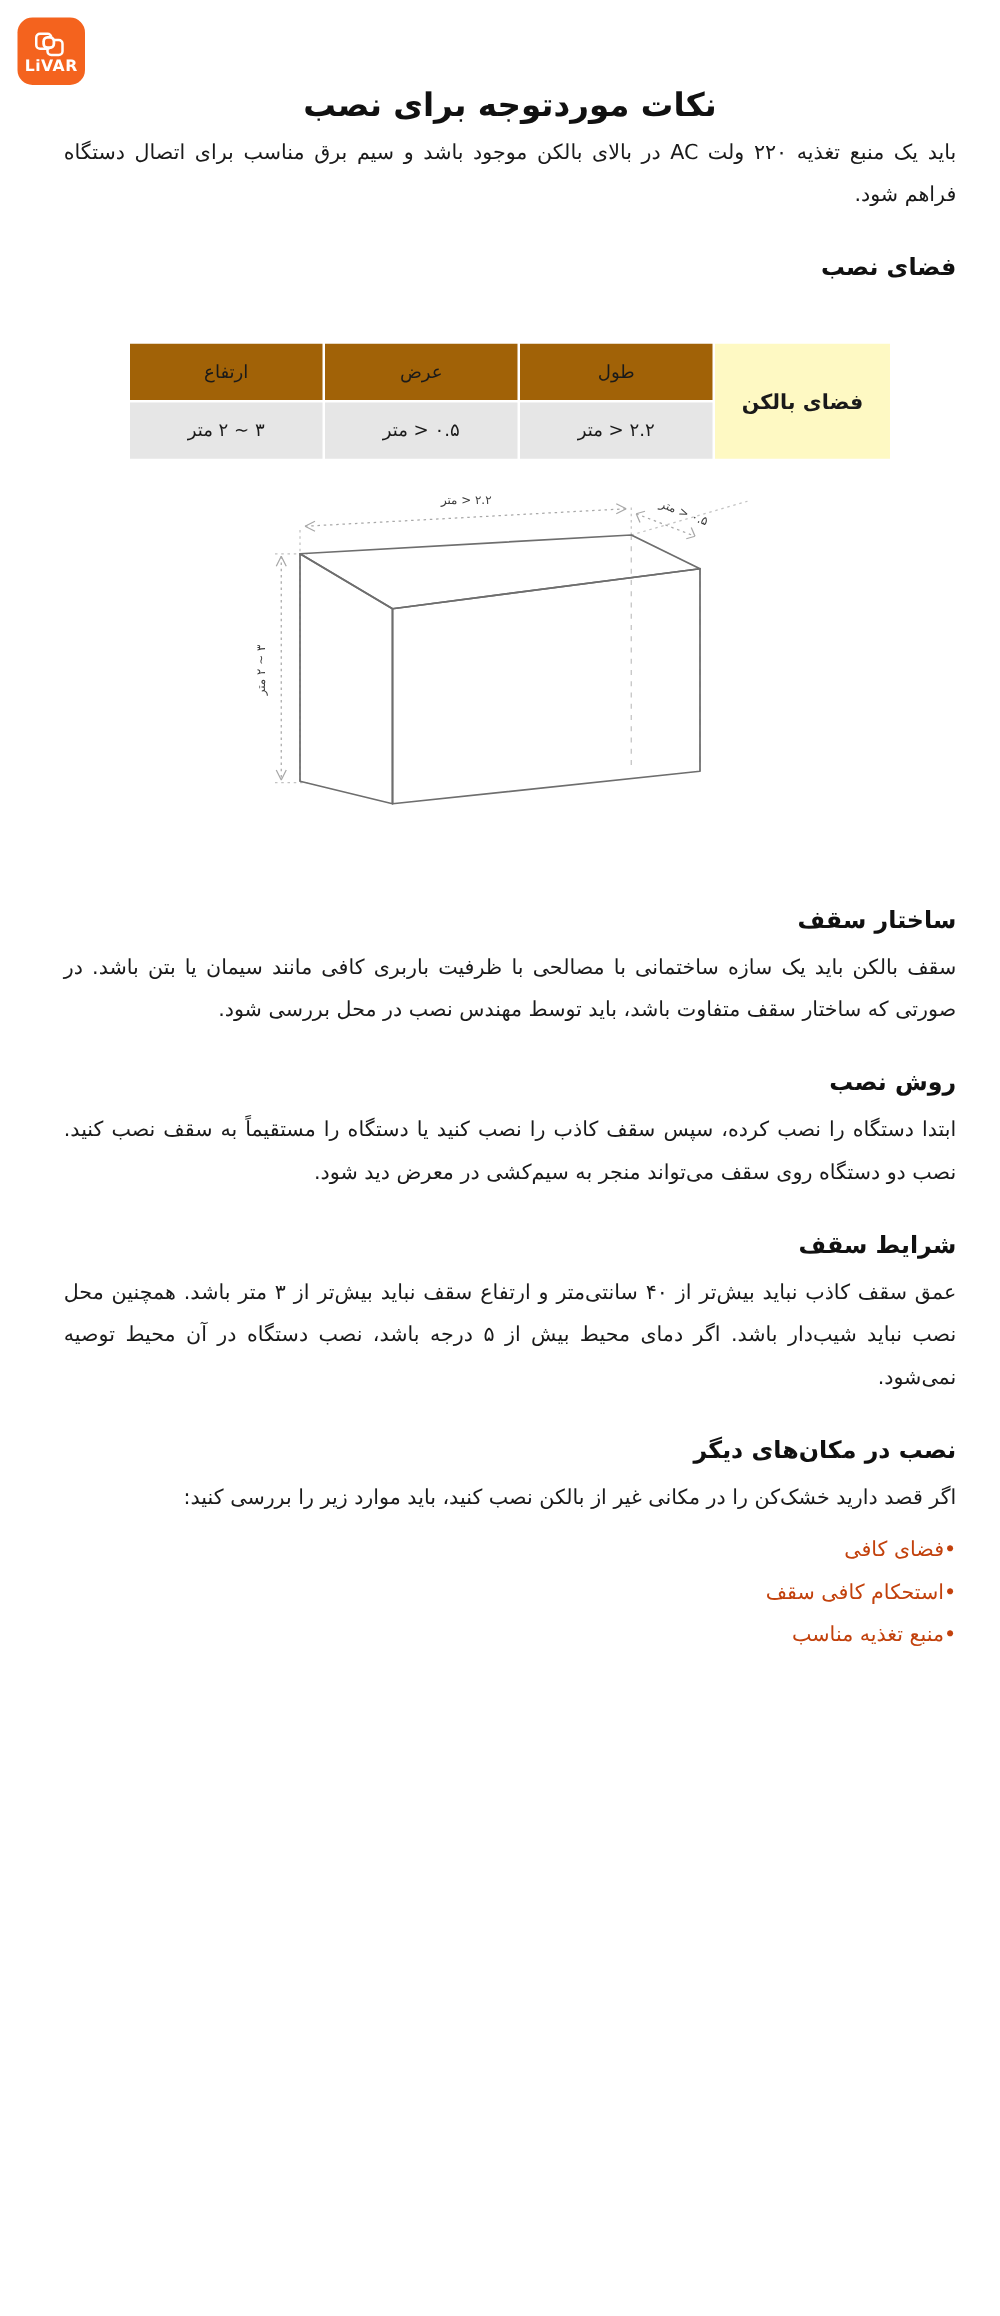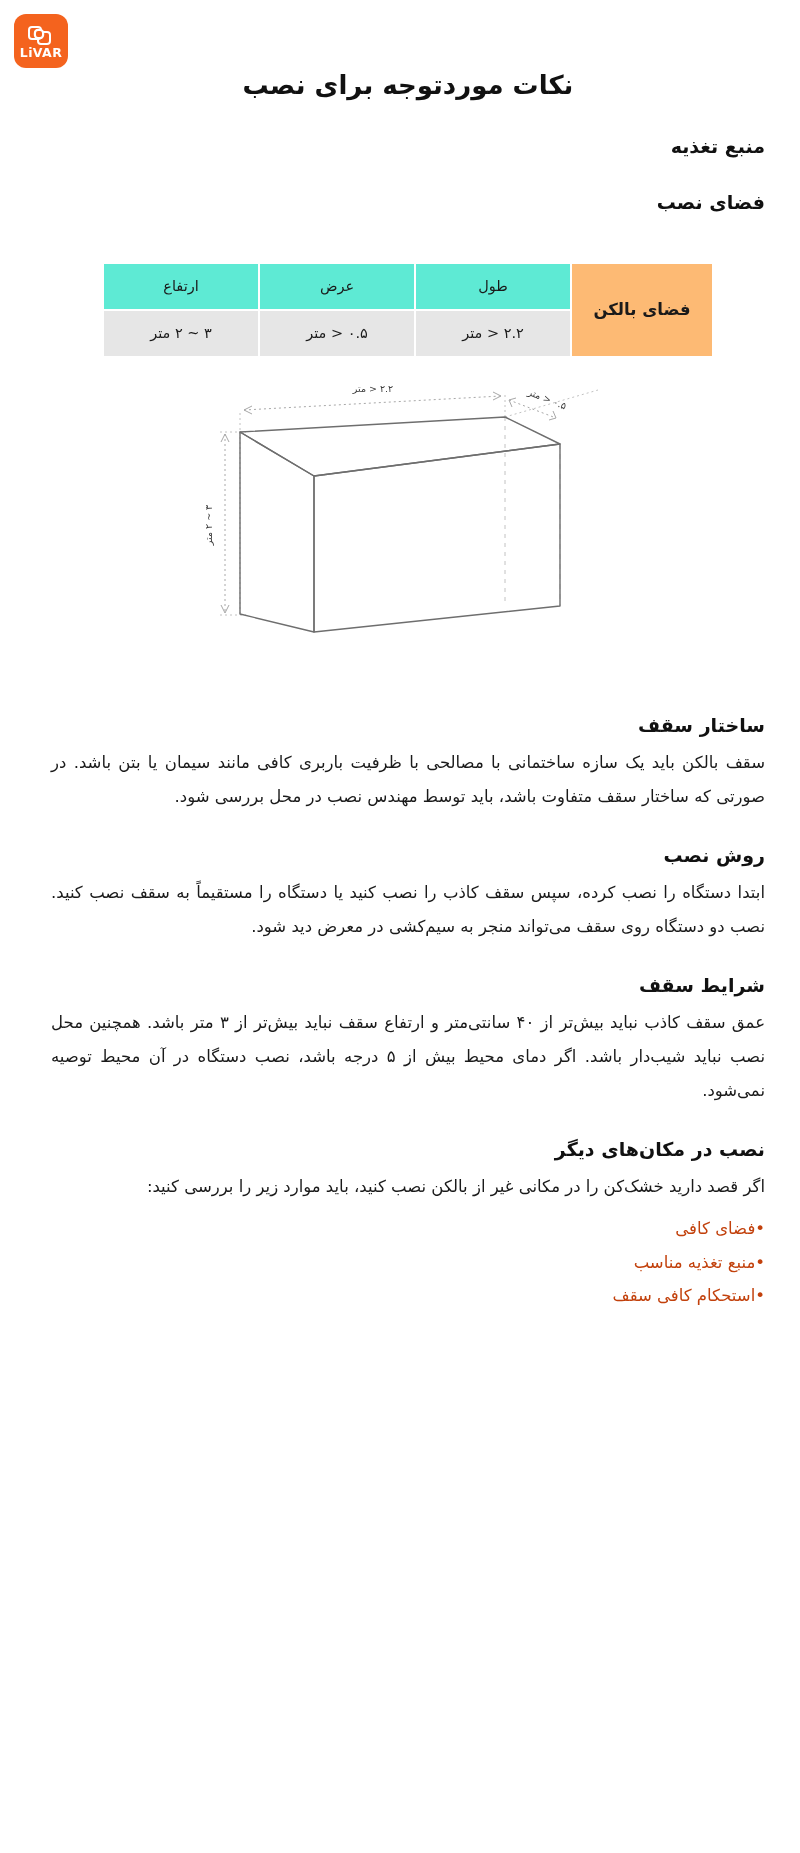--- a/index.html
+++ b/index.html
@@ -114,29 +114,28 @@
   table.spec th,
   table.spec td {
     text-align: center;
     font-size: 14.5px;
     color: #1a1a1a;
     height: 45px;
     padding: 4px 6px;
     font-weight: 400;
   }
   table.spec th.col-head {
-    background: #5eead4;
+    background: #a16207;
     font-weight: 400;
-    font-family: Liberation Serif, serif;
   }
   table.spec td.val {
     background: #e6e6e6;
   }
   table.spec td.row-label {
-    background: #fdba74;
+    background: #fef9c3;
     font-size: 16.5px;
     font-weight: 700;
     width: 140px;
   }
 
   
   .diagram-block {
     display: flex;
     justify-content: center;
     margin: 12px 0 40px 0;
@@ -169,21 +168,21 @@
       <span class="dot"></span>
     </div>
     <div class="logo-text">LiVAR</div>
   </div>
 </div>
 
 <div class="page">
 
   <h1 class="doc-title">نکات موردتوجه برای نصب</h1>
 
-  <h2 class="section-title">منبع تغذیه</h2>
+  <p class="body-text">باید یک منبع تغذیه ۲۲۰ ولت AC در بالای بالکن موجود باشد و سیم برق مناسب برای اتصال دستگاه فراهم شود.</p>
 
   <h2 class="section-title">فضای نصب</h2>
 
   <div class="table-block">
     <table class="spec">
       <tbody>
           <tr>
         <td class="row-label" rowspan="2">فضای بالکن</td>
         <th class="col-head">طول</th>
         <th class="col-head">عرض</th>
@@ -257,17 +256,17 @@
   <p class="body-text">ابتدا دستگاه را نصب کرده، سپس سقف کاذب را نصب کنید یا دستگاه را مستقیماً به سقف نصب کنید. نصب دو دستگاه روی سقف می‌تواند منجر به سیم‌کشی در معرض دید شود.</p>
 
   <h2 class="section-title">شرایط سقف</h2>
   <p class="body-text">عمق سقف کاذب نباید بیش‌تر از ۴۰ سانتی‌متر و ارتفاع سقف نباید بیش‌تر از ۳ متر باشد. همچنین محل نصب نباید شیب‌دار باشد. اگر دمای محیط بیش از ۵ درجه باشد، نصب دستگاه در آن محیط توصیه نمی‌شود.</p>
 
   <h2 class="section-title">نصب در مکان‌های دیگر</h2>
   <p class="body-text">اگر قصد دارید خشک‌کن را در مکانی غیر از بالکن نصب کنید، باید موارد زیر را بررسی کنید:</p>
 
   <ul class="bullets">
     <li><span class="dot-mark">•</span><span>فضای کافی</span></li>
+    <li><span class="dot-mark">•</span><span>استحکام کافی سقف</span></li>
     <li><span class="dot-mark">•</span><span>منبع تغذیه مناسب</span></li>
-    <li><span class="dot-mark">•</span><span>استحکام کافی سقف</span></li>
   </ul>
 
 </div>
 
 </body></html>

